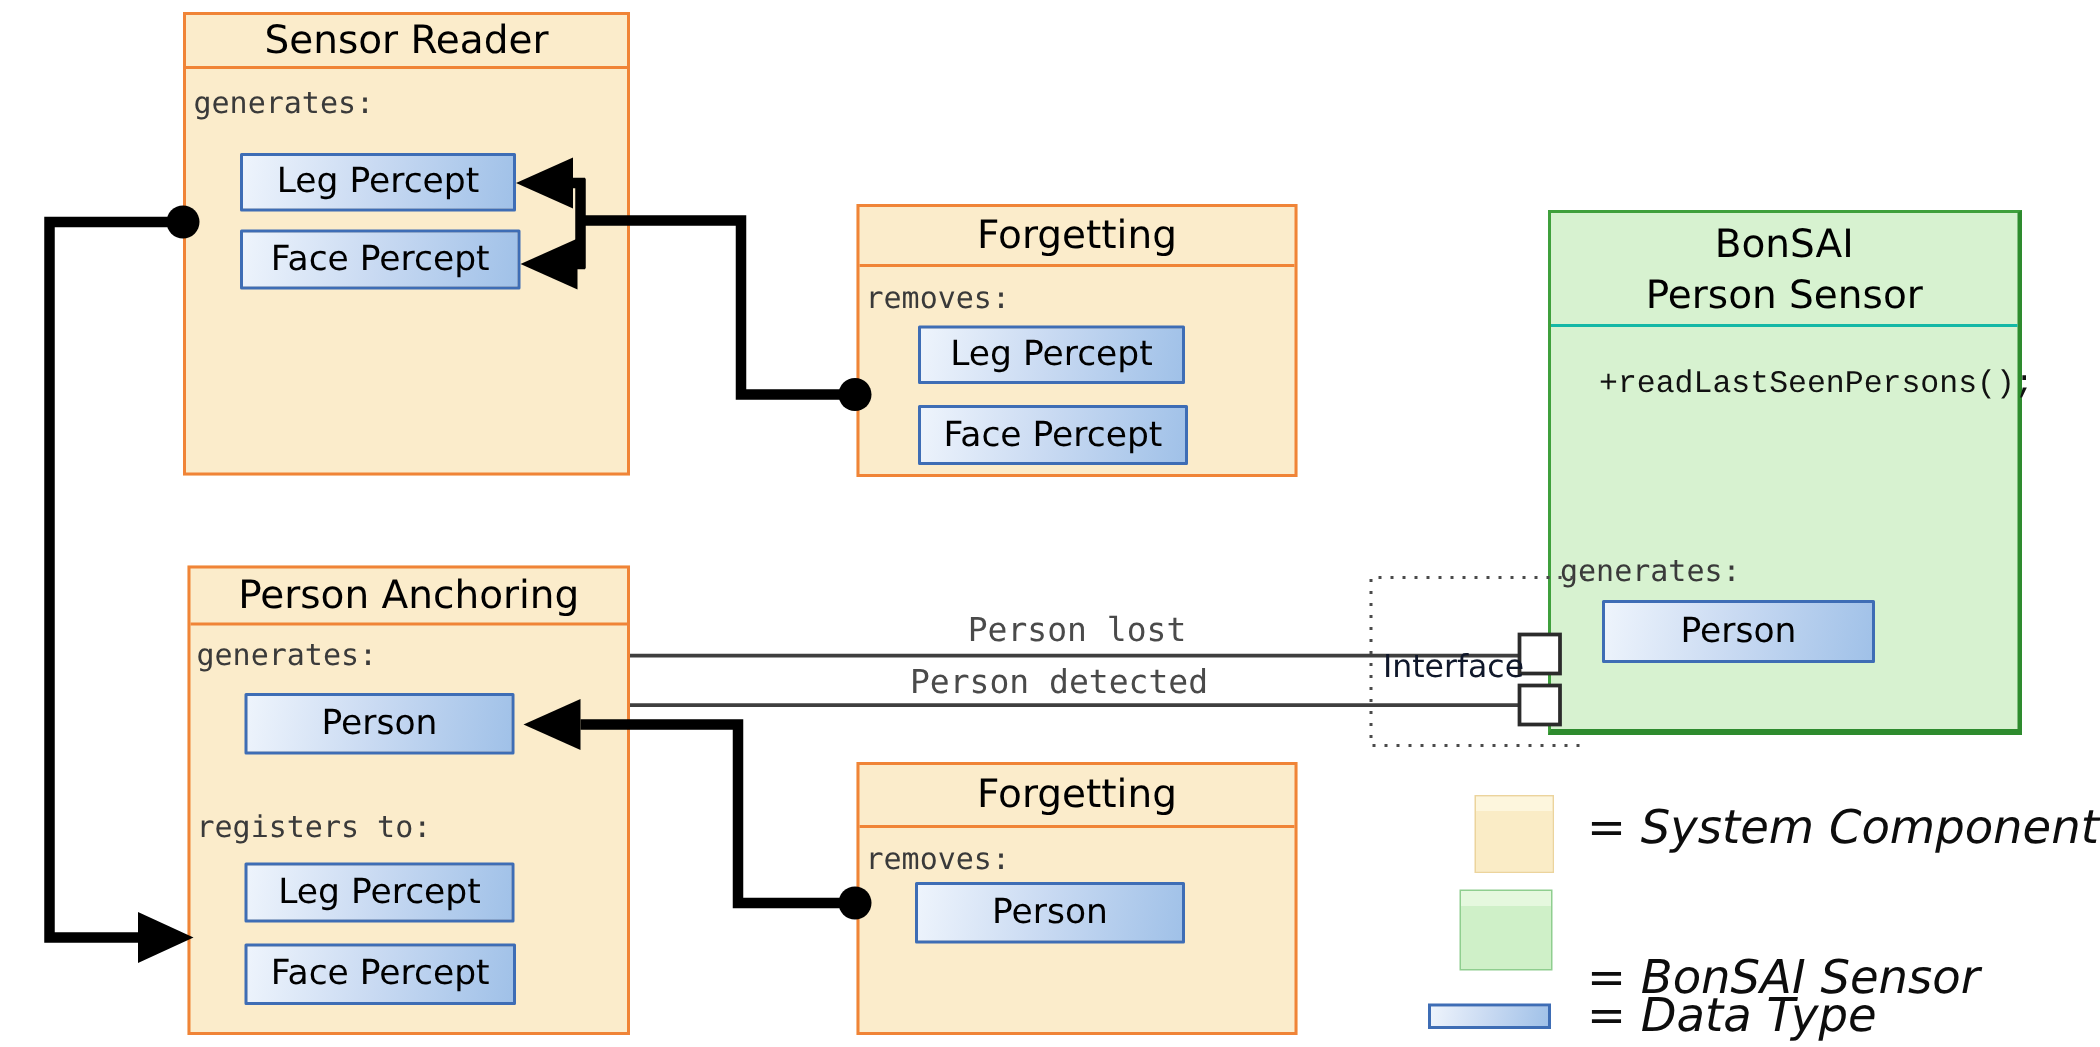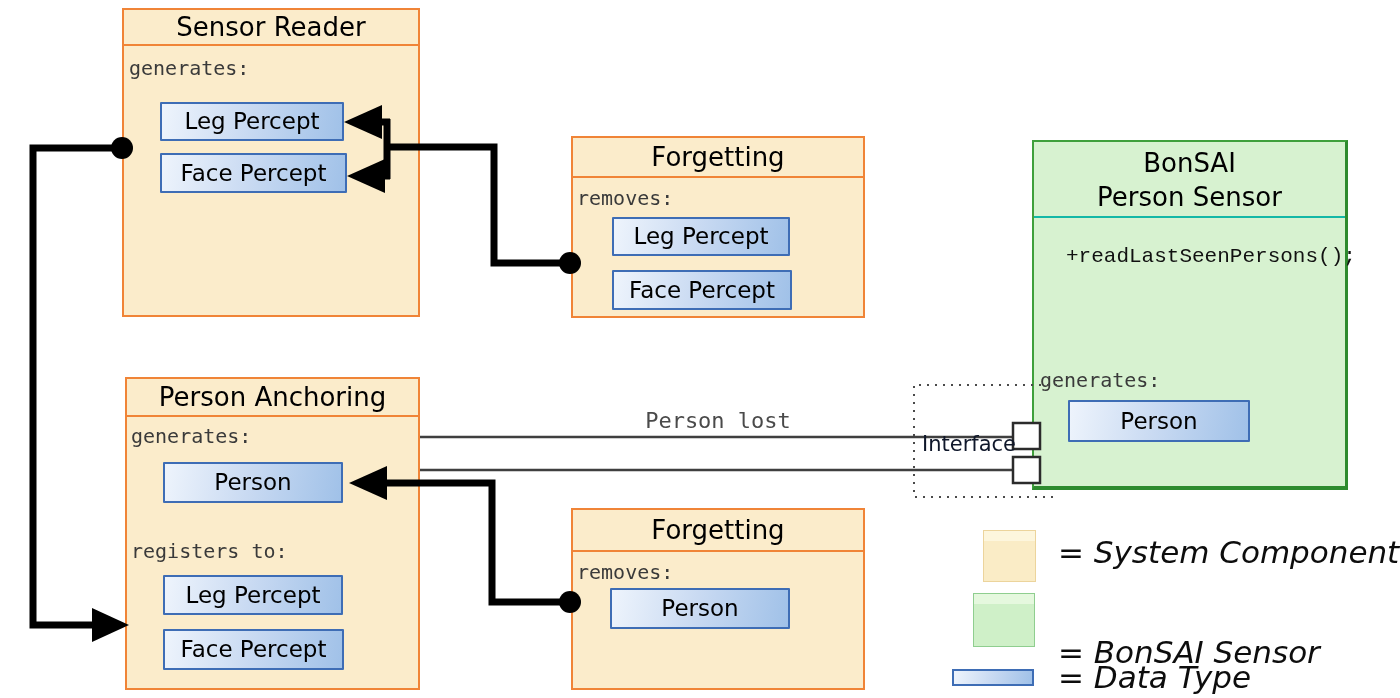--- a/index.html
+++ b/index.html
@@ -120,20 +120,21 @@
 
     <path d="M 570 602 H 492 V 483 H 387" stroke="#000" stroke-width="7" fill="none"></path>
     <circle cx="570" cy="602" r="11" fill="#000"></circle>
     <polygon points="349,483 387,466 387,500" fill="#000"></polygon>
 
     <rect x="1013" y="423" width="27" height="26" fill="#ffffff" stroke="#2b2b2b" stroke-width="2.5"></rect>
     <rect x="1013" y="457" width="27" height="26" fill="#ffffff" stroke="#2b2b2b" stroke-width="2.5"></rect>
   </svg>
 
   <div class="wire-label" style="left:633px; top:408px; width:170px;">Person lost</div>
+  <div class="wire-label" style="left:592px; top:443px; width:228px;">Person detected</div>
   <div class="iface-label" style="left:922px; top:395px;">Interface</div>
 
   <div>
     <div class="legend-swatch sw-comp" style="left:983px; top:530px; width:53px; height:52px;"></div>
     <div class="legend-label" style="left:1058px; top:526px;">= System Component</div>
     <div class="legend-swatch sw-sensor" style="left:973px; top:593px; width:62px; height:54px;"></div>
     <div class="legend-label" style="left:1058px; top:579px;margin-top:47px;">= BonSAI Sensor</div>
     <div class="legend-swatch sw-data" style="left:952px; top:669px; width:82px; height:17px;"></div>
     <div class="legend-label" style="left:1058px; top:651px;">= Data Type</div>
   </div>

